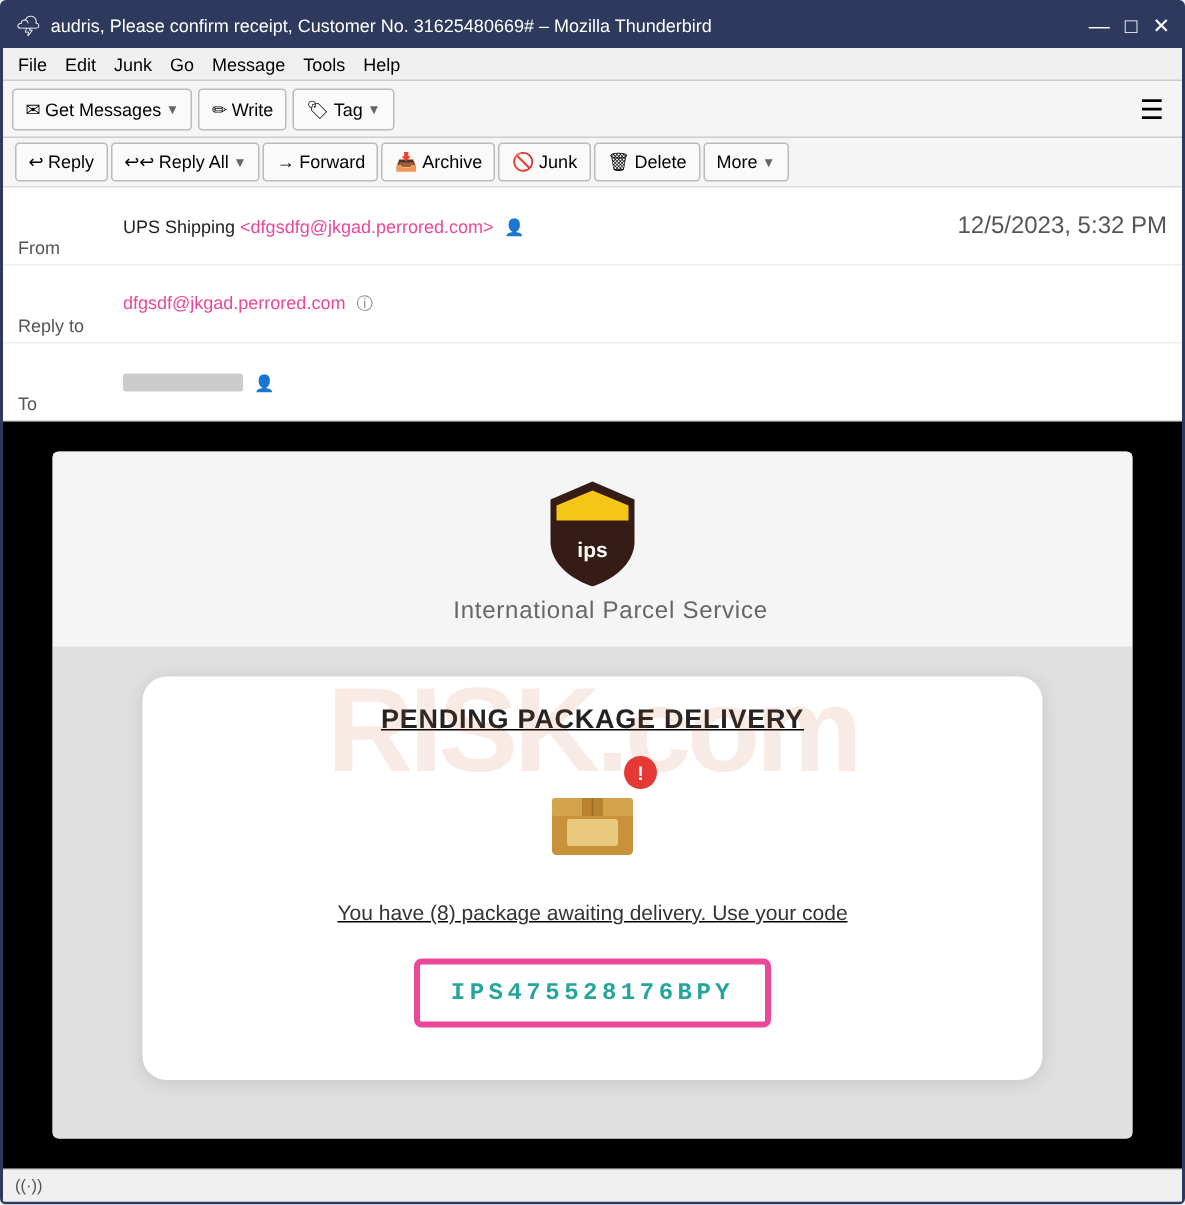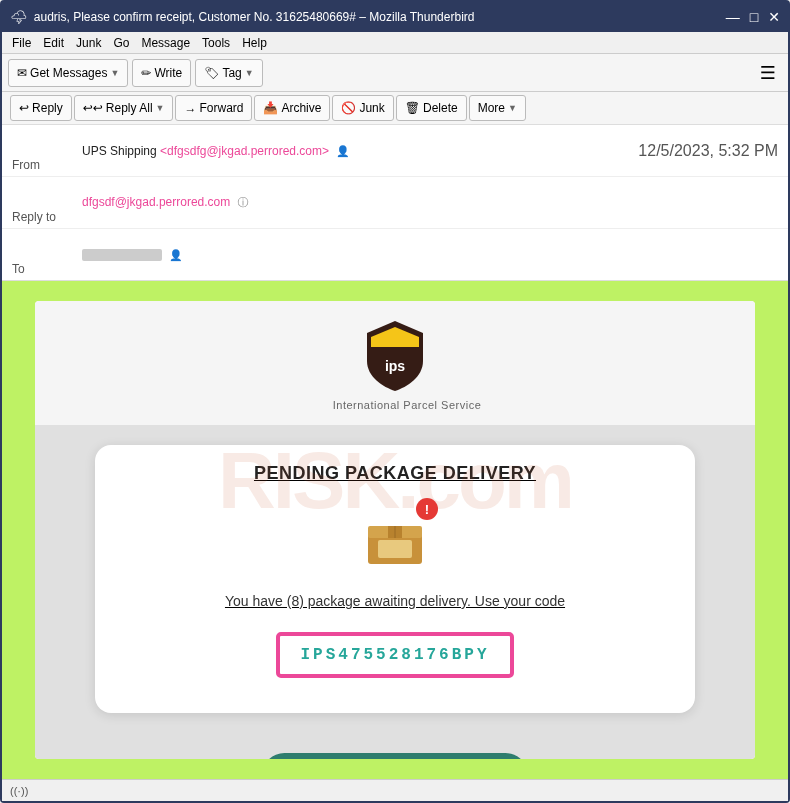--- a/index.html
+++ b/index.html
@@ -177,21 +177,21 @@
       cursor: pointer;
       font-size: 12px;
       height: 26px;
     }
     .action-btn-icon { font-size: 12px; }
 
     
     .email-body {
       flex: 1;
       overflow-y: auto;
-      background: #bef264;
+      background: #000000;
       display: flex;
       flex-direction: column;
       align-items: center;
       padding: 20px 0;
       position: relative;
     }
 
     
     .watermark {
       position: absolute;
@@ -231,21 +231,21 @@
       width: 64px;
       height: 72px;
       position: relative;
       margin-bottom: 8px;
     }
     .ups-shield {
       width: 64px;
       height: 72px;
     }
     .logo-text {
-      font-size: 11px;
+      font-size: 16px;
       color: #666;
       letter-spacing: 0.5px;
       padding-left: 24px;
     }
 
     
     .delivery-card {
       background: white;
       margin: 0 60px 30px;
       border-radius: 16px;

